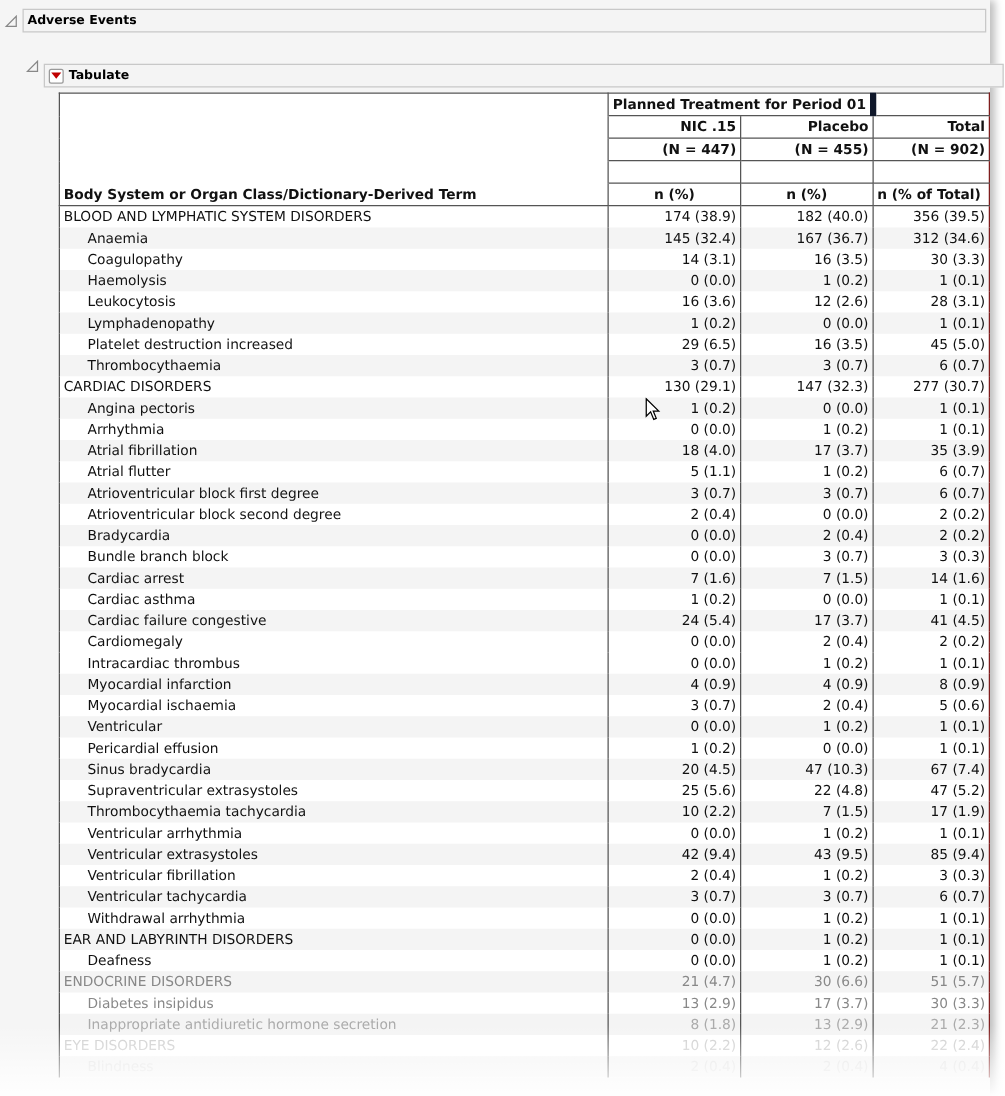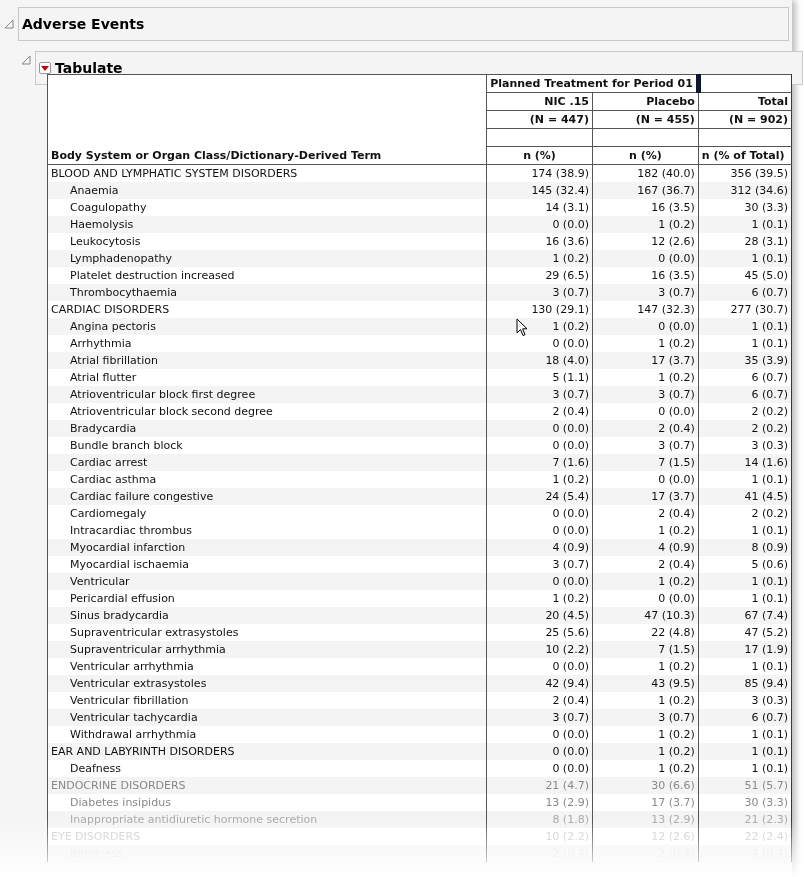--- a/index.html
+++ b/index.html
@@ -1,20 +1,20 @@
 <!DOCTYPE html>
 <html><head>
 <meta charset="utf-8">
 <style>
   html,body{margin:0;padding:0;}
   body{width:804px;height:877px;overflow:hidden;background:#fff;font-family:"DejaVu Sans","Liberation Sans",sans-serif;position:relative;}
   .window{position:absolute;left:0;top:0;width:792px;height:877px;background:#f5f5f5;box-shadow:4px 0 6px rgba(0,0,0,0.25);}
   .outline-header{position:absolute;display:flex;align-items:center;}
   .tri{width:12px;height:12px;display:inline-block;margin-right:3px;}
-  .hdr-box{border:1px solid #c8c8c8;background:#f4f4f4;height:34px;display:flex;align-items:center;padding-left:3px;font-weight:bold;font-size:14px;color:#000;box-sizing:border-box;}
+  .hdr-box{border:1px solid #c8c8c8;background:#f4f4f4;height:19px;display:flex;align-items:center;padding-left:3px;font-weight:bold;font-size:10px;color:#000;box-sizing:border-box;}
   #h1{left:3px;top:7px;}
   #h1 .hdr-box{width:771px;}
   #h2{left:20px;top:35px;}
   #h2 .hdr-box{width:768px;margin-top:16px;}
   .redbtn{width:12px;height:12px;border:1px solid #999;background:#fff;border-radius:2px;display:inline-flex;align-items:center;justify-content:center;margin-right:4px;box-sizing:border-box;}
   .redbtn::after{content:"";border-left:4px solid transparent;border-right:4px solid transparent;border-top:5px solid #c00000;}
   table.tab{position:absolute;left:47px;top:74px;border-collapse:collapse;font-family:"DejaVu Sans",sans-serif;font-size:11px;color:#111;background:#fff;}
   table.tab td{padding:0 3px;height:17px;line-height:17px;white-space:nowrap;}
   .c0{width:437px;border-left:1px solid #555;border-right:1px solid #555;}
   .c1{width:88px;border-right:1px solid #555;text-align:right;}
@@ -245,21 +245,21 @@
           <td class="c2">47 (10.3)</td>
           <td class="c3">67 (7.4)</td>
         </tr>
         <tr>
           <td class="c0 sub">Supraventricular extrasystoles</td>
           <td class="c1">25 (5.6)</td>
           <td class="c2">22 (4.8)</td>
           <td class="c3">47 (5.2)</td>
         </tr>
         <tr class="alt">
-          <td class="c0 sub">Supraventricular arrhythmia</td>
+          <td class="c0 sub">Thrombocythaemia tachycardia</td>
           <td class="c1">10 (2.2)</td>
           <td class="c2">7 (1.5)</td>
           <td class="c3">17 (1.9)</td>
         </tr>
         <tr>
           <td class="c0 sub">Ventricular arrhythmia</td>
           <td class="c1">0 (0.0)</td>
           <td class="c2">1 (0.2)</td>
           <td class="c3">1 (0.1)</td>
         </tr>

